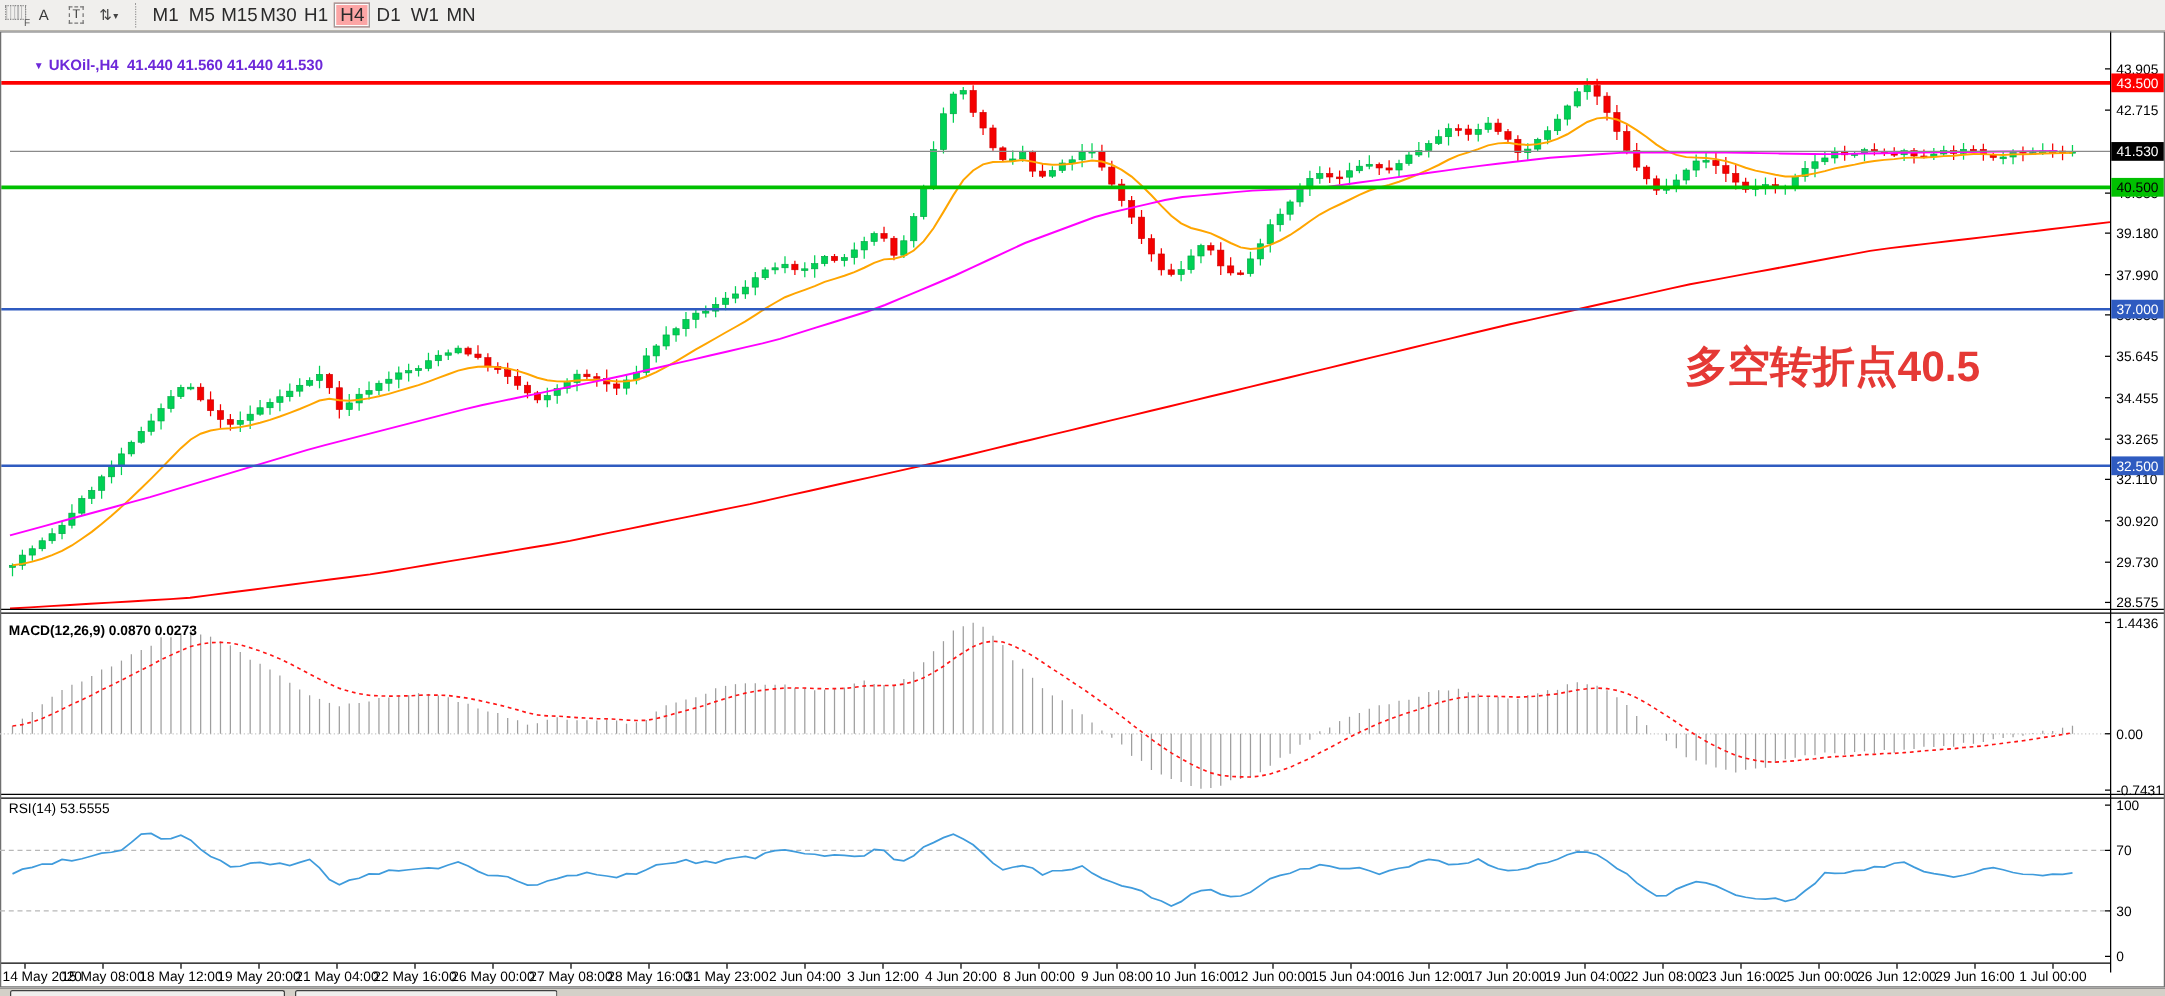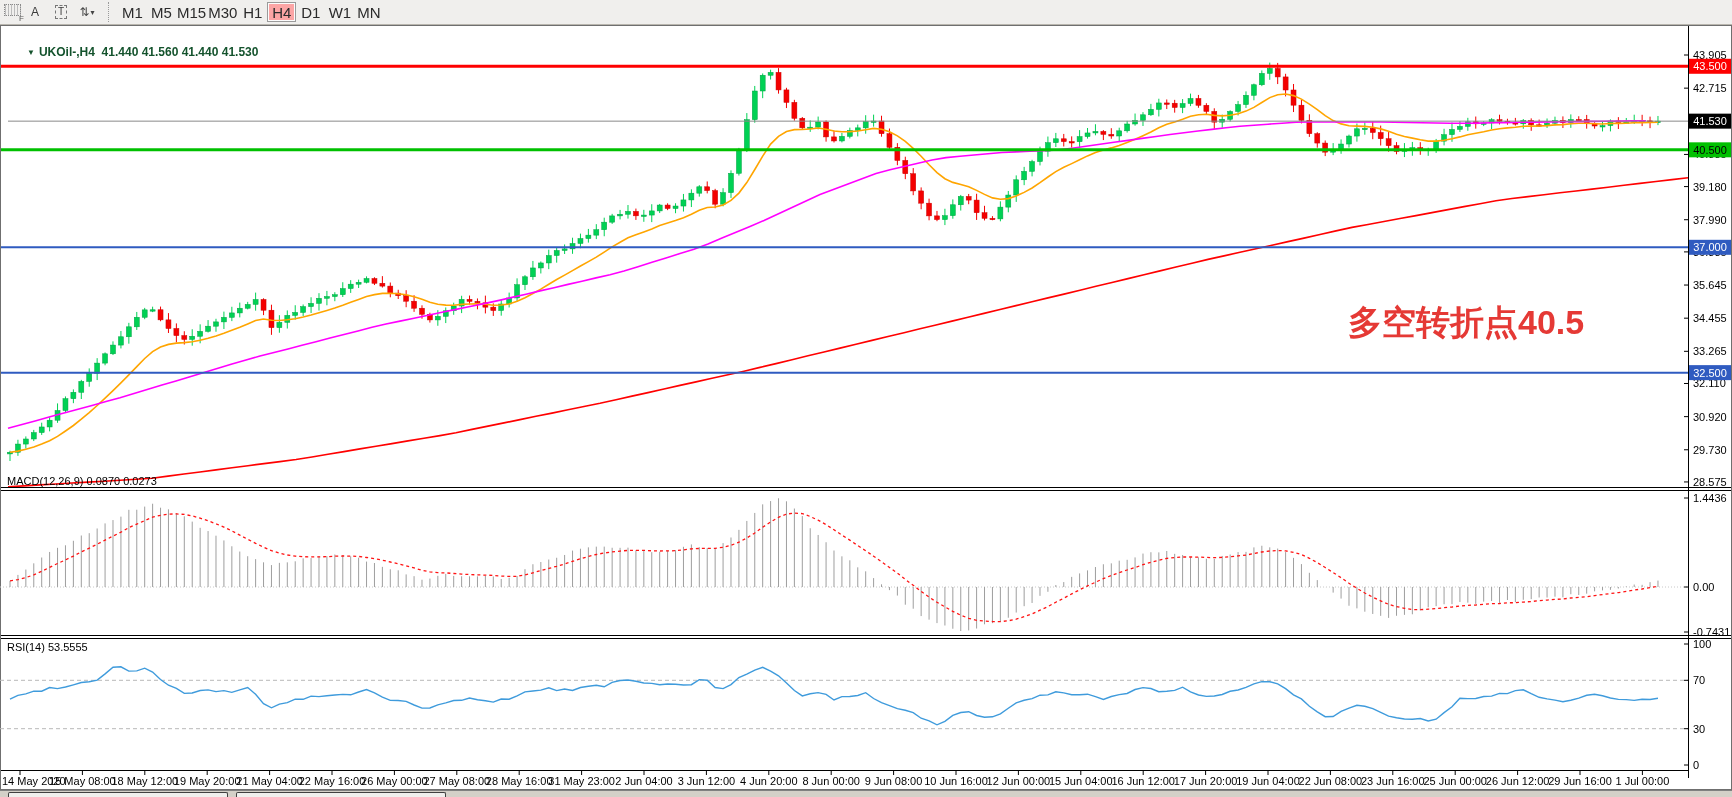--- a/index.html
+++ b/index.html
@@ -18,26 +18,26 @@
   .arr{font-size:12px;color:#444;letter-spacing:-1px;}
   .caret{font-size:8px;color:#444;margin-left:2px;}
   .vsep{width:5px;height:20px;margin:0 4px 0 8px;border-left:1px dotted #9a9a9a;}
   .tf{min-width:29px;height:20px;display:flex;align-items:center;justify-content:center;
     font-size:15px;color:#2b2b2b;border:1px solid transparent;box-sizing:border-box;}
   .tf.sel{background:#fca5a5;border:1px solid #9a9a9a;box-shadow:inset 0 0 0 1px #fcfcfc;}
   
   .chartwrap{position:absolute;left:0;top:25px;width:1732px;height:765px;}
   svg{display:block;}
   .overlay{position:absolute;white-space:pre;pointer-events:none;}
-  .title{left:7px;top:6px;font-size:12px;color:#14532d;font-weight:700;}
+  .title{left:7px;top:6px;font-size:12px;color:#6d28d9;font-weight:700;}
   .title .tri{font-size:8px;vertical-align:1px;margin-right:4px;}
   .paneLabel{font-size:11px;color:#000;}
-  .macdLabel{left:7px;top:450px;}
+  .macdLabel{left:7px;top:474px;font-weight:bold;}
   .rsiLabel{left:7px;top:616px;text-align:center;}
-  .anno{left:1348px;top:275px;font-size:34px;font-weight:700;color:#e53935;}
+  .anno{left:1348px;top:246px;font-size:34px;font-weight:700;color:#e53935;}
   
   .bottom{position:absolute;left:0;top:790px;width:1732px;height:7px;background:#d4d0c8;
     border-top:1px solid #808080;}
   .btab{position:absolute;top:1px;height:7px;background:#f0efed;border:1px solid #404040;
     border-bottom:none;border-radius:2px 2px 0 0;box-sizing:border-box;}
 </style>
 </head>
 <body>
 
 <div id="app">

